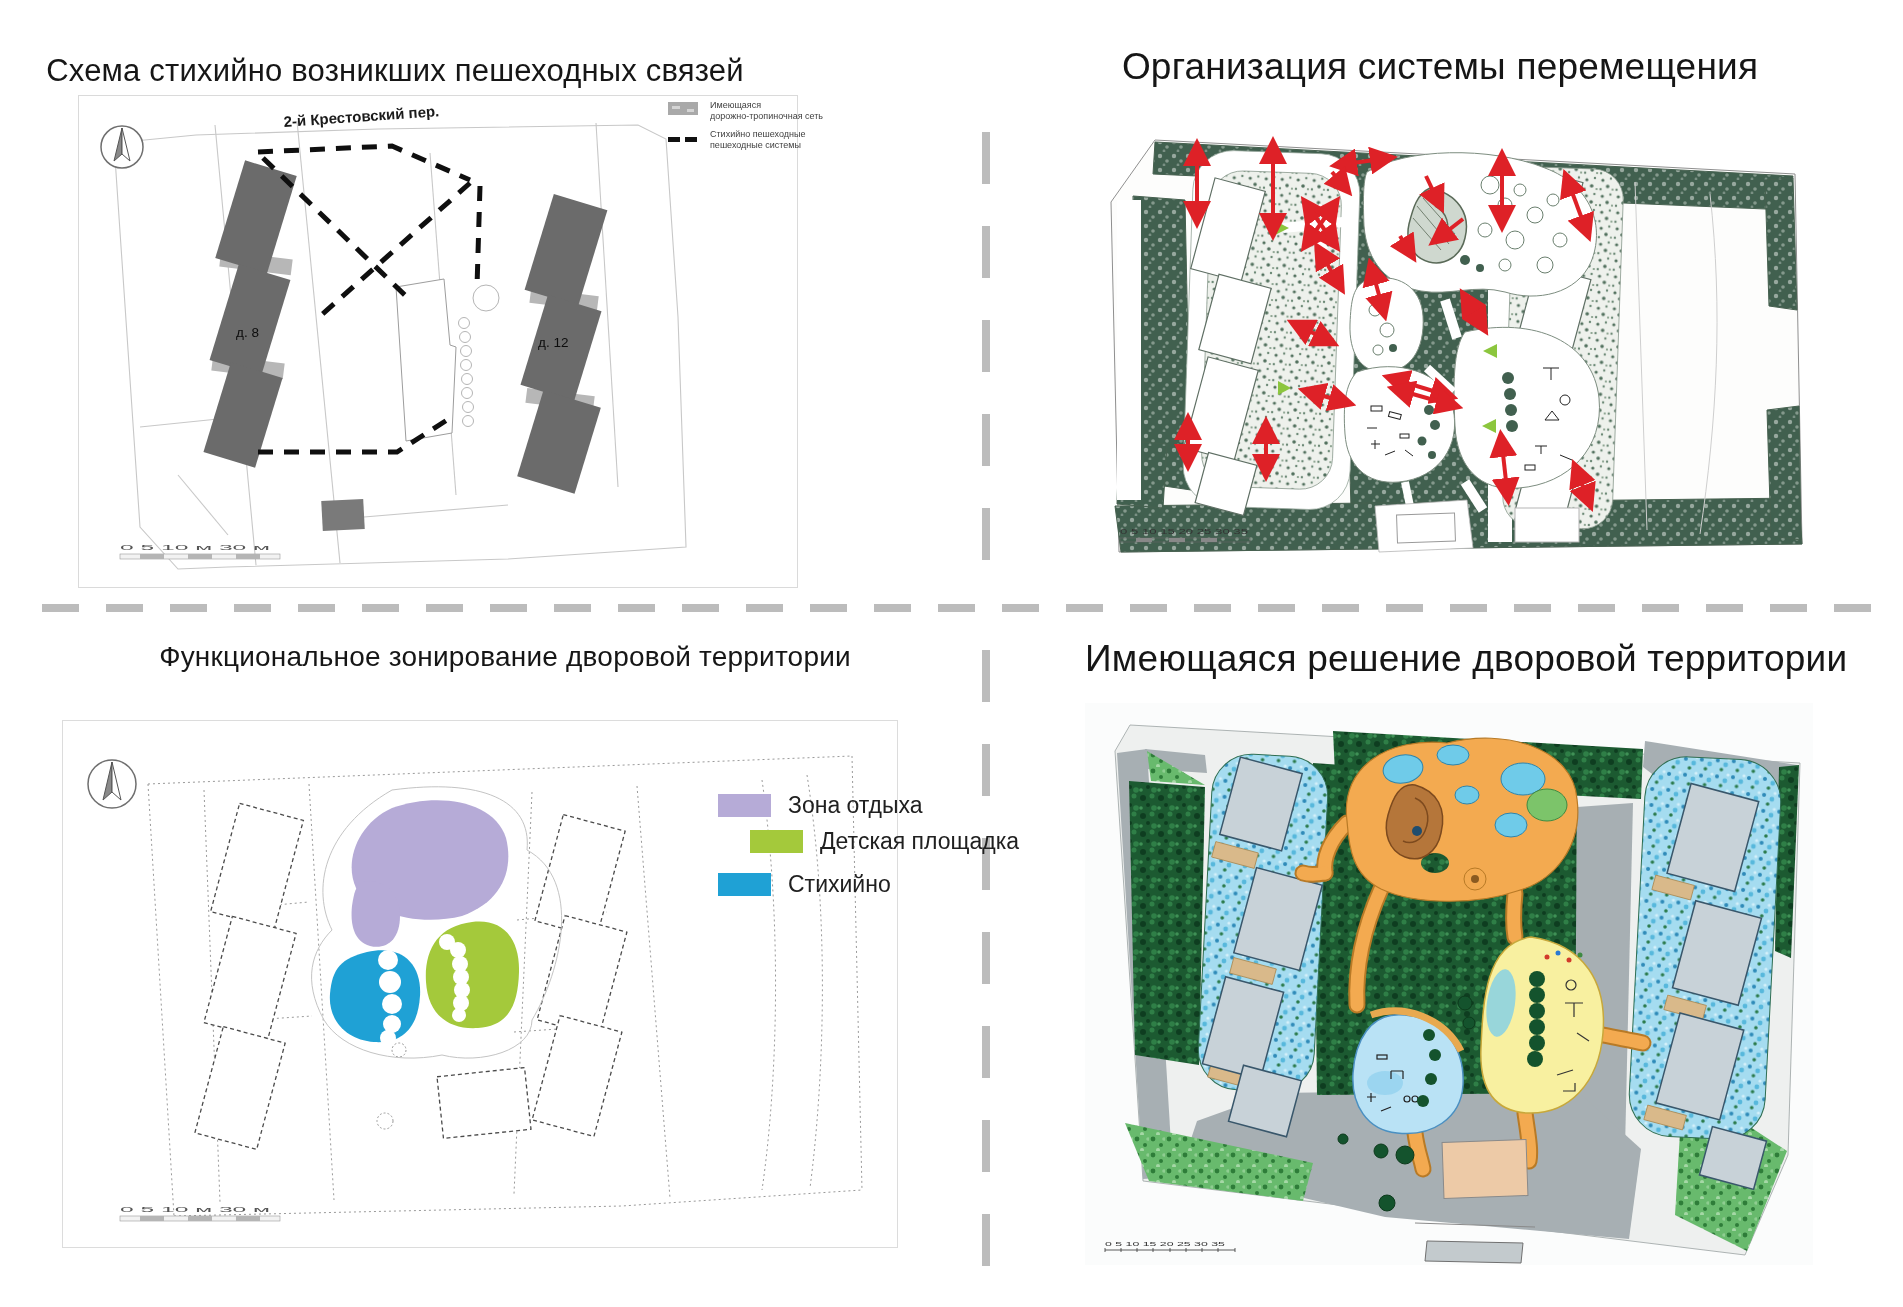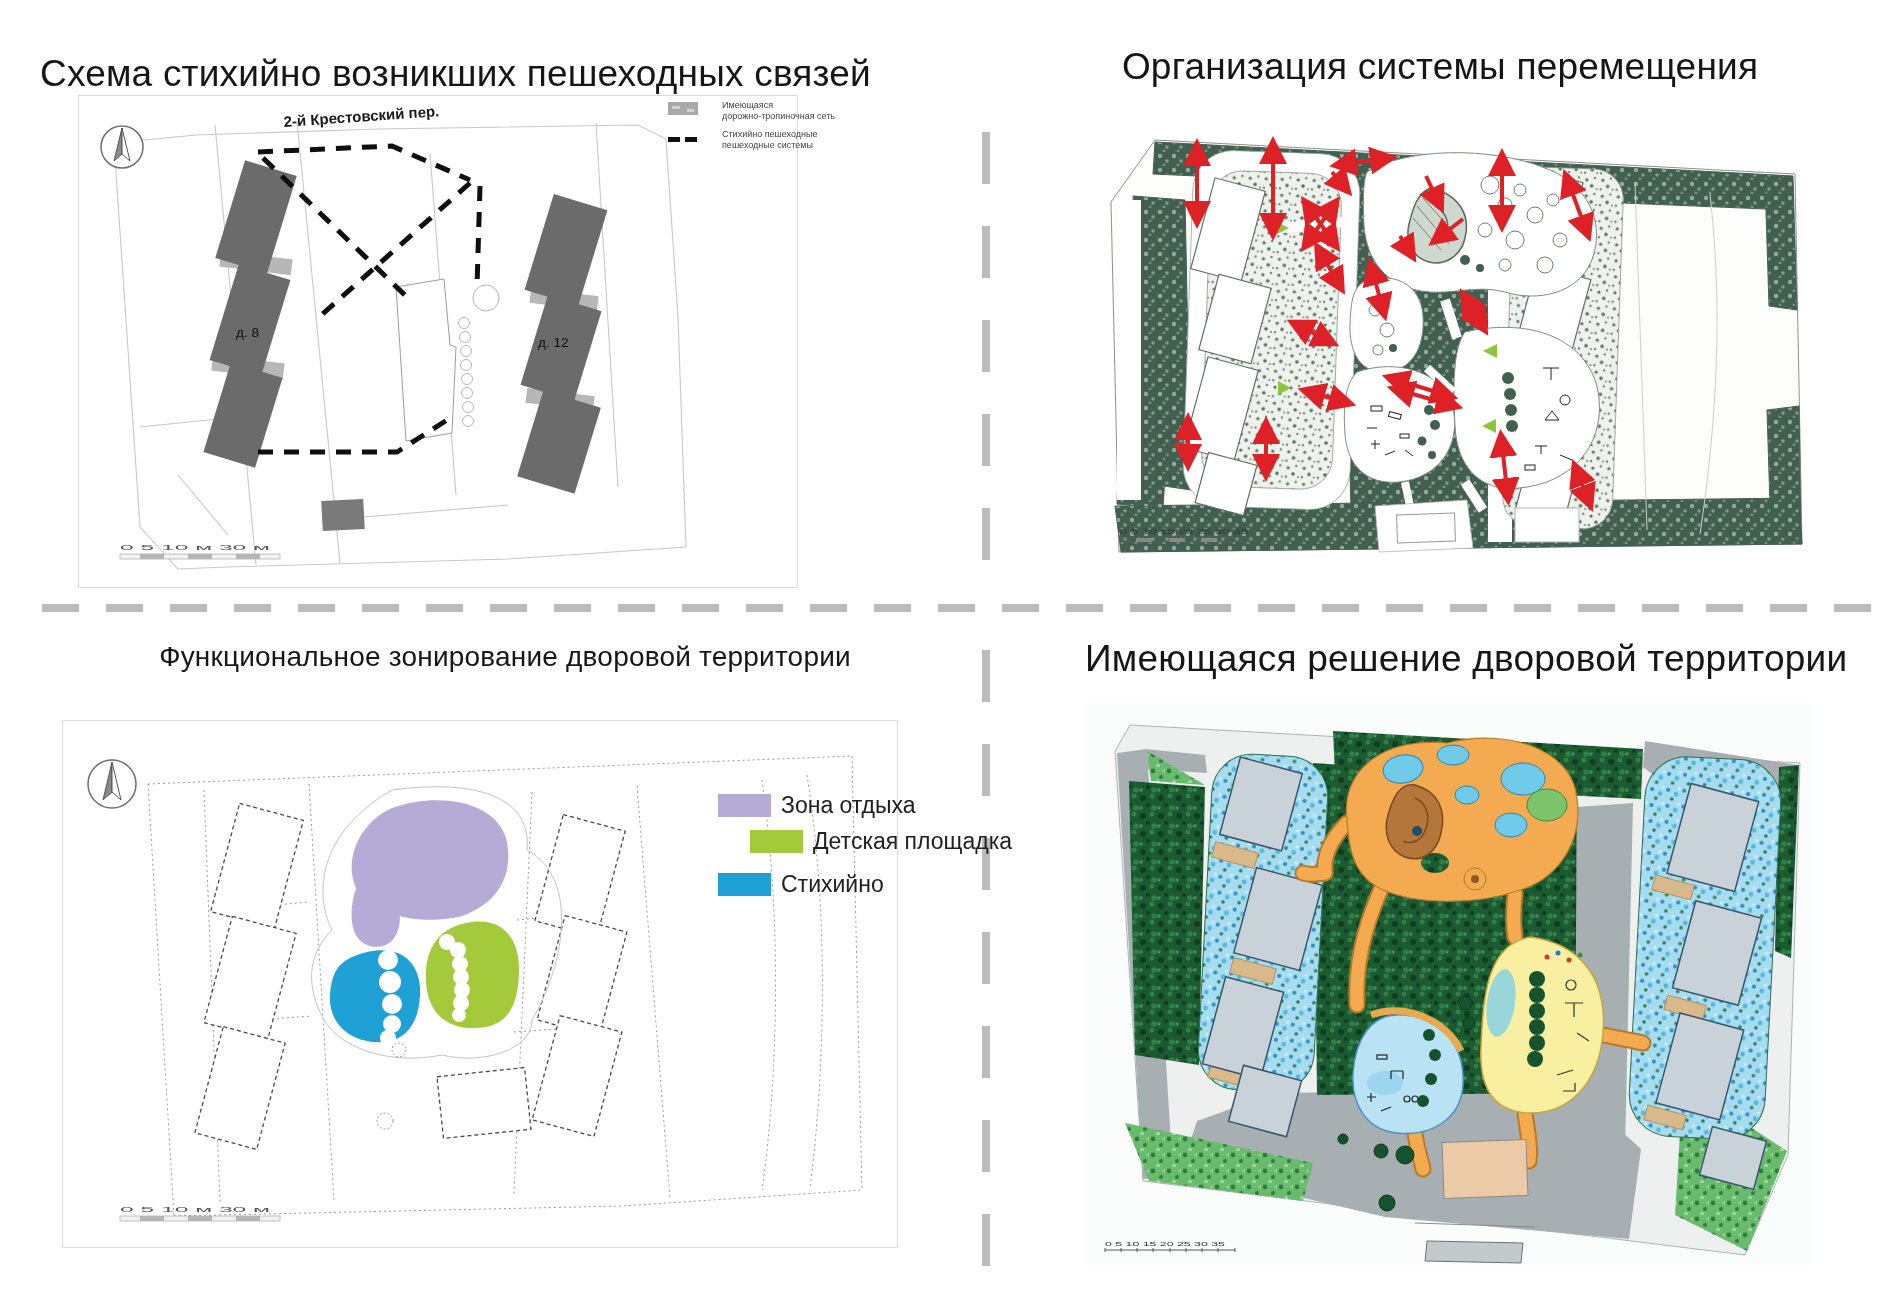--- a/index.html
+++ b/index.html
@@ -2,41 +2,41 @@
 <html><head>
 <meta charset="utf-8">
 <style>
   *{margin:0;padding:0;box-sizing:border-box}
   html,body{background:#ffffff}
   body{width:1903px;height:1307px;position:relative;overflow:hidden;
        font-family:"Liberation Sans",sans-serif;color:#161616}
   svg text{font-family:"Liberation Sans",sans-serif}
   .abs{position:absolute}
   .title{position:absolute;font-weight:400;text-align:center;color:#161616;letter-spacing:.2px;white-space:nowrap}
-  .t1{left:40px;top:53px;width:710px;font-size:37px}
+  .t1{left:40px;top:53px;width:710px;font-size:31px}
   .t2{left:990px;top:46px;width:900px;font-size:37px}
   .t3{left:45px;top:641px;width:920px;font-size:28px}
   .t4{left:1085px;top:638px;width:750px;font-size:37px}
   .divider-h{position:absolute;left:42px;top:604px;width:1856px;height:8px;
     background:repeating-linear-gradient(90deg,#bcbcbc 0 37px,transparent 37px 64px)}
   .divider-v{position:absolute;left:982px;width:8px;
     background:repeating-linear-gradient(180deg,#bcbcbc 0 52px,transparent 52px 94px)}
   .divider-v.top{top:132px;height:460px}
   .divider-v.bottom{top:650px;height:644px}
   
   .legend1{width:182px}
-  .l1row{display:flex;gap:24px;margin-bottom:8px;align-items:flex-start}
+  .l1row{display:flex;gap:12px;margin-bottom:8px;align-items:flex-start}
   .l1sw{width:30px;height:13px;flex:none;margin-top:2px;background:#a9a9a9;
     background-image:linear-gradient(#d4d4d4,#d4d4d4),linear-gradient(#d4d4d4,#d4d4d4);
     background-size:8px 3px,7px 3px;background-position:4px 4px,19px 7px;background-repeat:no-repeat}
   .l1sw.dash{background:none;display:flex;gap:5px;align-items:center;margin-top:4px}
   .l1sw.dash i{width:12px;height:5px;background:#111;display:block}
   .l1tx{font-size:9px;line-height:10.5px;color:#3f3f3f}
   
-  .l3row{display:flex;align-items:center;gap:10px}
+  .l3row{display:flex;align-items:center;gap:17px}
   .l3sw{width:53px;height:23px;flex:none}
   .l3tx{font-size:23px;color:#202020;white-space:nowrap}
 </style>
 </head>
 <body>
 
 <div class="divider-h"></div>
 <div class="divider-v top"></div>
 <div class="divider-v bottom"></div>
 

